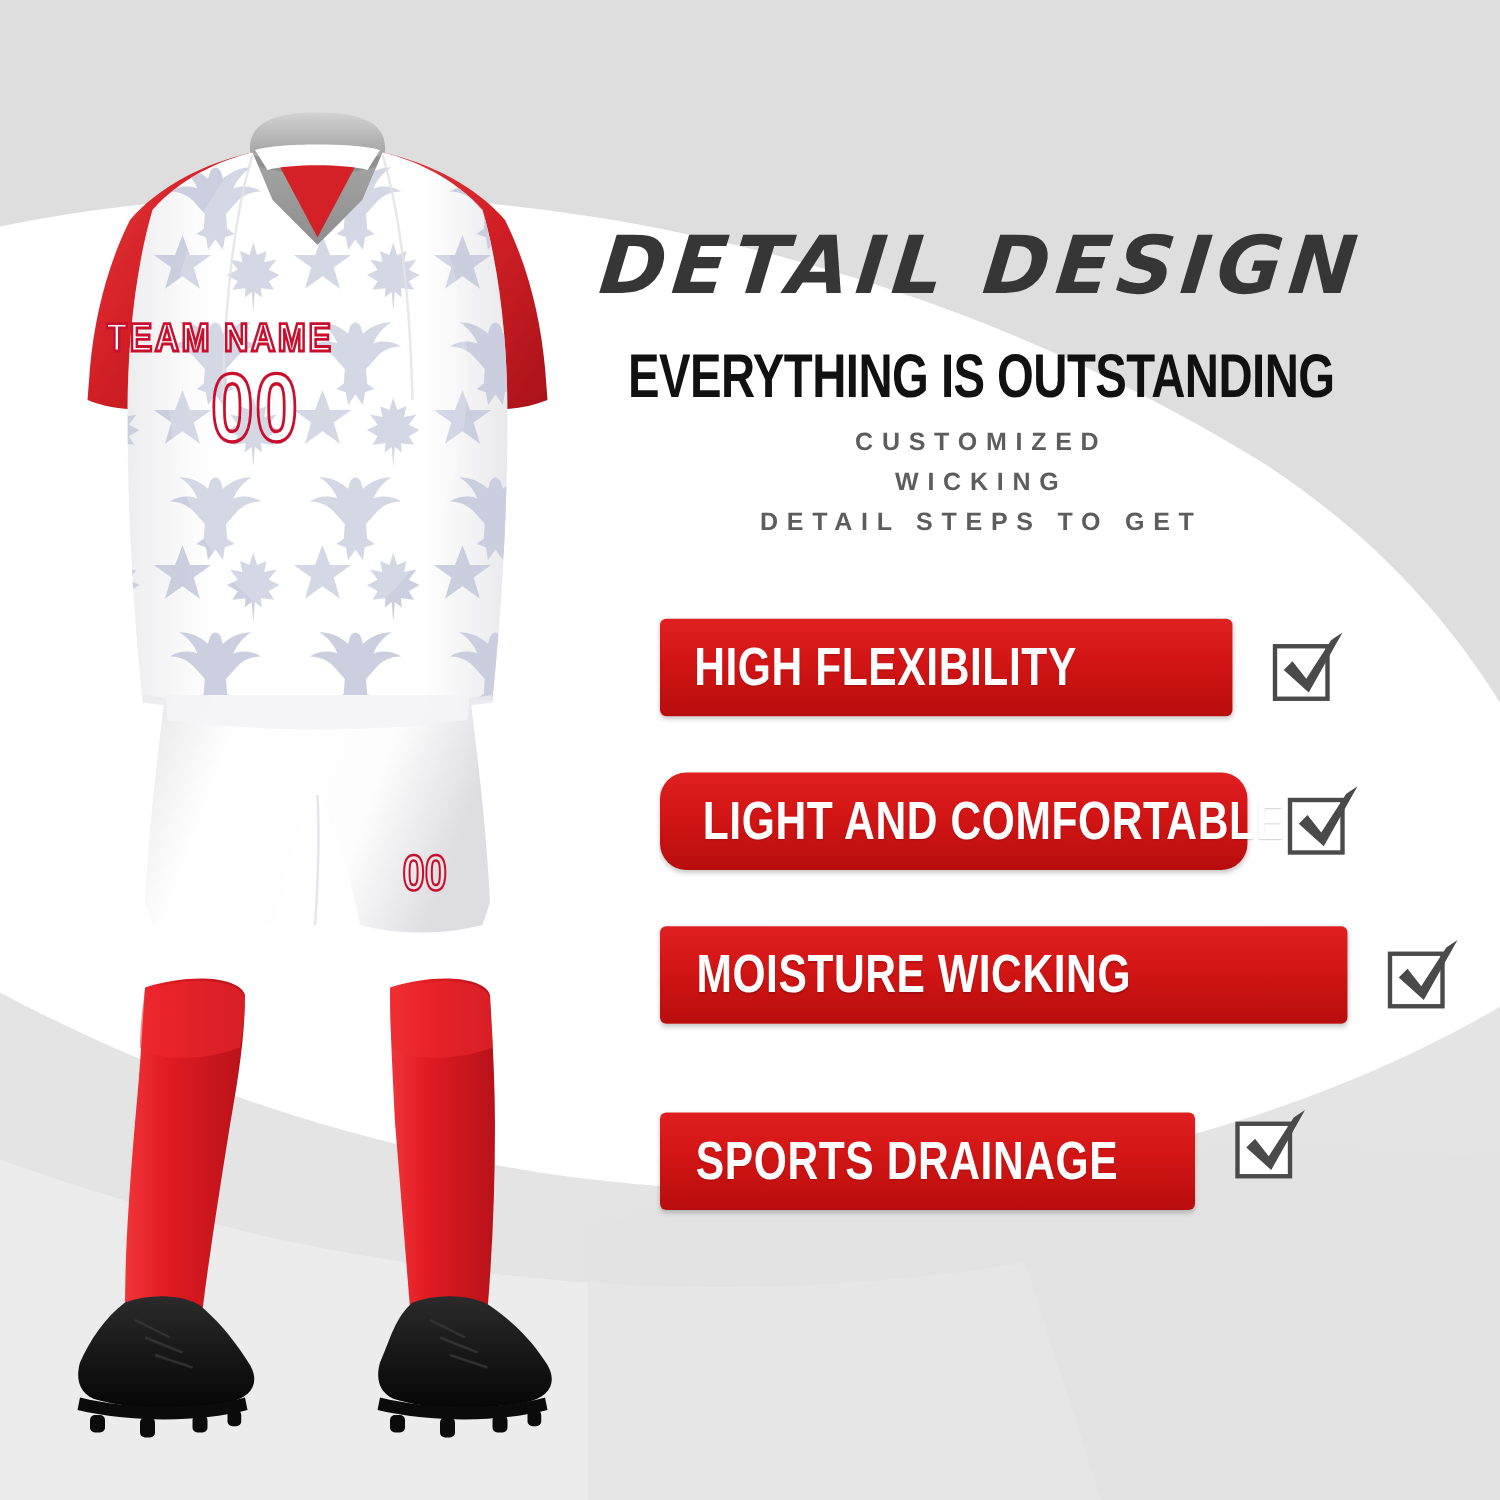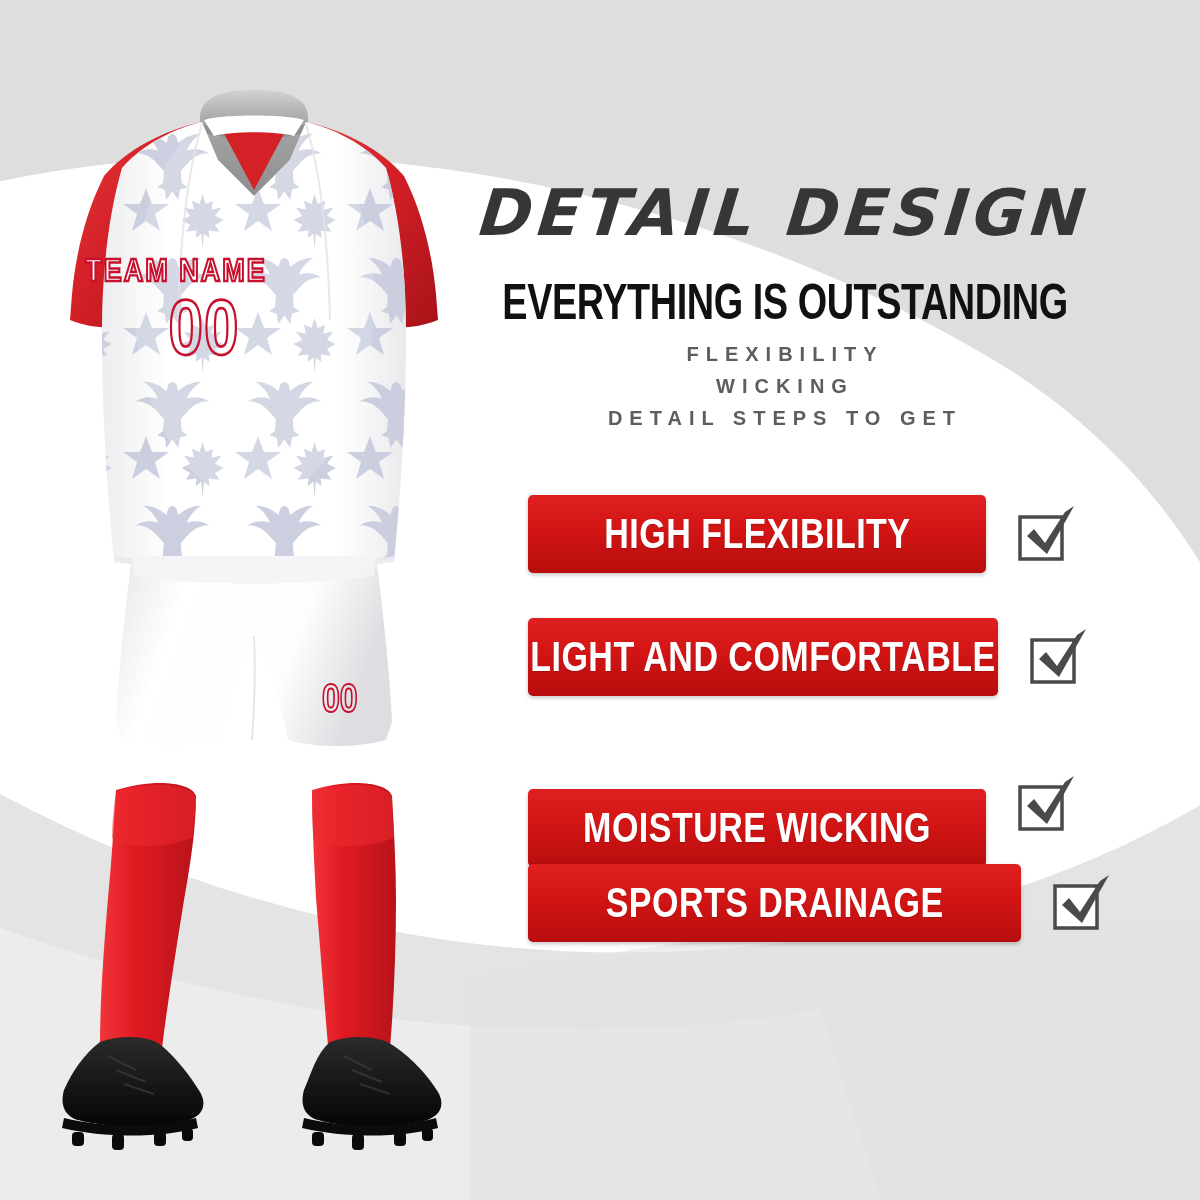--- a/index.html
+++ b/index.html
@@ -78,21 +78,21 @@
   #tag-1 { top:375px; }
   #tag-2 { top:407px; }
 
   
   .feature-row {
     position:absolute; left:88px;
     display:flex; align-items:center;
   }
   .banner {
     height:78px;
-    display:flex; align-items:center; justify-content:center;
+    display:flex; align-items:center; 
     border-radius:5px;
     background:linear-gradient(to bottom,#e02020 0%,#d31515 42%,#b80d0d 100%);
     box-shadow:0 2px 4px rgba(0,0,0,0.22);
     padding:0 14px;
   }
   .banner-label {
     color:#ffffff;
     font-family:"Liberation Sans", sans-serif;
     font-weight:bold; font-size:37px;
     letter-spacing:0.5px;
@@ -310,56 +310,56 @@
     <div class="jersey-text" id="jersey-number">00</div>
     <div id="shorts-number">00</div>
   </div>
 
   <div id="info">
 
     <div id="headline">DETAIL DESIGN</div>
 
     <div id="subheadline">EVERYTHING IS OUTSTANDING</div>
 
-    <div class="tagline" id="tag-0">FLEXIBILITY</div>
+    <div class="tagline" id="tag-0">CUSTOMIZED</div>
     <div class="tagline" id="tag-1">WICKING</div>
     <div class="tagline" id="tag-2">DETAIL STEPS TO GET</div>
 
     <div class="feature-row" id="feature-0" style="top: 495px;">
       <div class="banner" id="banner-0" style="width: 458px;">
         <span class="banner-label">HIGH FLEXIBILITY</span>
       </div>
       <svg class="checkbox-icon" viewBox="0 0 60 62">
         <rect x="4" y="14" width="42" height="42" fill="#ffffff" stroke="#4a4a4a" stroke-width="3.5"></rect>
         <path d="M11 33 L18 26 L29 40 L49 9 L58 3 L31 51 Z" fill="#4a4a4a"></path>
       </svg>
     </div>
 
     <div class="feature-row" id="feature-1" style="top: 618px;">
-      <div class="banner" id="banner-1" style="width: 470px;">
+      <div class="banner" id="banner-1" style="width: 470px; border-radius: 21px;">
         <span class="banner-label">LIGHT AND COMFORTABLE</span>
       </div>
       <svg class="checkbox-icon" viewBox="0 0 60 62">
         <rect x="4" y="14" width="42" height="42" fill="#ffffff" stroke="#4a4a4a" stroke-width="3.5"></rect>
         <path d="M11 33 L18 26 L29 40 L49 9 L58 3 L31 51 Z" fill="#4a4a4a"></path>
       </svg>
     </div>
 
     <div class="feature-row" id="feature-2" style="top: 741px;">
-      <div class="banner" id="banner-2" style="width: 458px; margin-top: 48px;">
+      <div class="banner" id="banner-2" style="width: 550px;">
         <span class="banner-label">MOISTURE WICKING</span>
       </div>
       <svg class="checkbox-icon" viewBox="0 0 60 62">
         <rect x="4" y="14" width="42" height="42" fill="#ffffff" stroke="#4a4a4a" stroke-width="3.5"></rect>
         <path d="M11 33 L18 26 L29 40 L49 9 L58 3 L31 51 Z" fill="#4a4a4a"></path>
       </svg>
     </div>
 
     <div class="feature-row" id="feature-3" style="top: 864px;">
-      <div class="banner" id="banner-3" style="width: 493px;">
+      <div class="banner" id="banner-3" style="width: 428px; margin-top: 26px;">
         <span class="banner-label">SPORTS DRAINAGE</span>
       </div>
       <svg class="checkbox-icon" viewBox="0 0 60 62">
         <rect x="4" y="14" width="42" height="42" fill="#ffffff" stroke="#4a4a4a" stroke-width="3.5"></rect>
         <path d="M11 33 L18 26 L29 40 L49 9 L58 3 L31 51 Z" fill="#4a4a4a"></path>
       </svg>
     </div>
 
   </div>
 </div>

